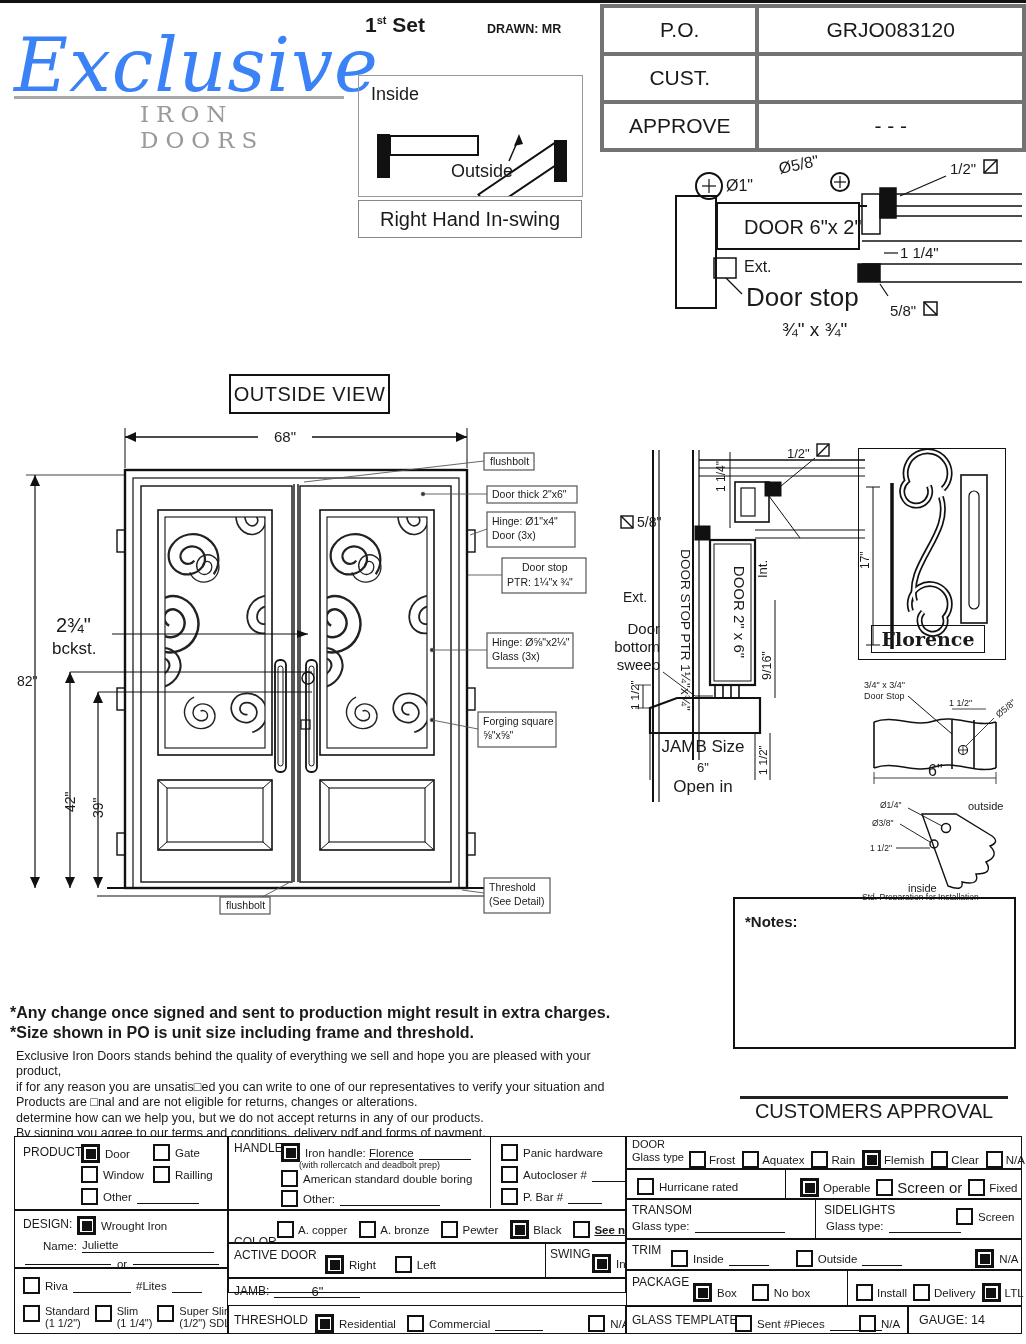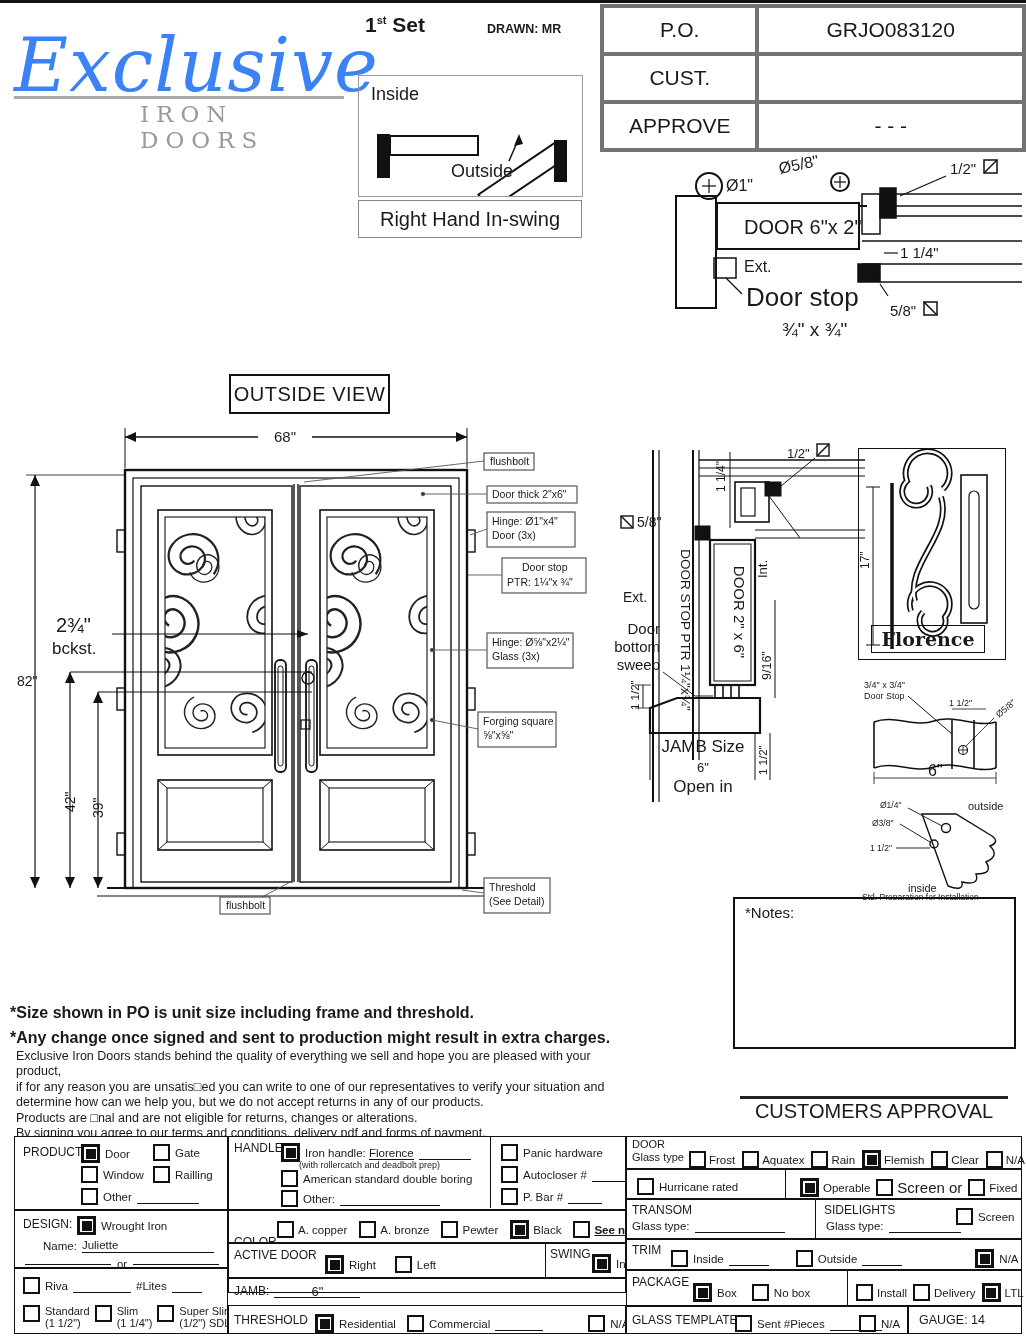--- a/index.html
+++ b/index.html
@@ -19,21 +19,21 @@
   .swing-word{font-size:18px;}
   .swinglabel{border:1px solid #888;font-size:20px;display:flex;align-items:center;justify-content:center;}
   
   .potable{border-collapse:collapse;}
   .potable td{border:4px solid #737373;font-size:21px;text-align:center;}
   .potable td.k{width:150px;}
   .potable td.v{width:262px;}
   
   .ovbox{border:2px solid #111;display:flex;align-items:center;justify-content:center;font-size:20px;letter-spacing:.5px;}
   
-  .notesbox{border:2px solid #111;font-size:15px;font-weight:normal;padding:5px 10px;box-sizing:border-box;}
+  .notesbox{border:2px solid #111;font-size:15px;font-weight:bold;padding:14px 10px;box-sizing:border-box;}
   .approv-line{height:3px;background:#222;}
   .approv-text{font-size:20px;text-align:center;}
   
   .disc1{font-size:16px;font-weight:bold;margin:0 0 7px 0;}
   .disc2{font-size:12.5px;margin:0;line-height:15.4px;}
   
   .form{box-sizing:border-box;}
   .cell{position:absolute;border:1.6px solid #111;box-sizing:border-box;background:#fff;}
   .lbl{font-size:11.5px;}
   .hd{font-size:12px;}
@@ -413,26 +413,26 @@
 </svg>
 
 <div class="abs notesbox" style="left:733px;top:897px;width:283px;height:152px;">
   <span>*Notes:</span>
 </div>
 
 <div class="abs approv-line" style="left:740px;top:1096px;width:268px;"></div>
 <div class="abs approv-text" style="left:738px;top:1100px;width:272px;">CUSTOMERS APPROVAL</div>
 
 <div class="abs" style="left:10px;top:1004px;width:610px;">
+  <p class="disc1" style="margin-bottom:2px;">*Any change once signed and sent to production might result in extra charges.</p>
   <p class="disc1">*Size shown in PO is unit size including frame and threshold.</p>
-  <p class="disc1" style="margin-bottom:2px;">*Any change once signed and sent to production might result in extra charges.</p>
   <p class="disc2" style="margin-left:6px;">Exclusive Iron Doors stands behind the quality of everything we sell and hope you are pleased with your product,</p>
   <p class="disc2" style="margin-left:6px;">if for any reason you are unsatis□ed you can write to one of our representatives to verify your situation and</p>
+  <p class="disc2" style="margin-left:6px;">Products are □nal and are not eligible for returns, changes or alterations.</p>
   <p class="disc2" style="margin-left:6px;">determine how can we help you, but we do not accept returns in any of our products.</p>
-  <p class="disc2" style="margin-left:6px;">Products are □nal and are not eligible for returns, changes or alterations.</p>
   <p class="disc2" style="margin-left:6px;">By signing you agree to our terms and conditions, delivery pdf and forms of payment.</p>
   <p class="disc2" style="margin-left:6px;">*Doors measurements do not include the gaps between jambs</p>
 </div>
 
 <div class="abs form" style="left:14px;top:1136px;width:1008px;height:198px;">
 
   <div class="cell" style="left:0;top:0;width:214px;height:74px;">
     <span class="abs hd" style="left:8px;top:8px;">PRODUCT:</span>
     <div class="row" style="left:66px;top:7px;">
         <span class="cb checked" style="border-width:3px;"></span>

